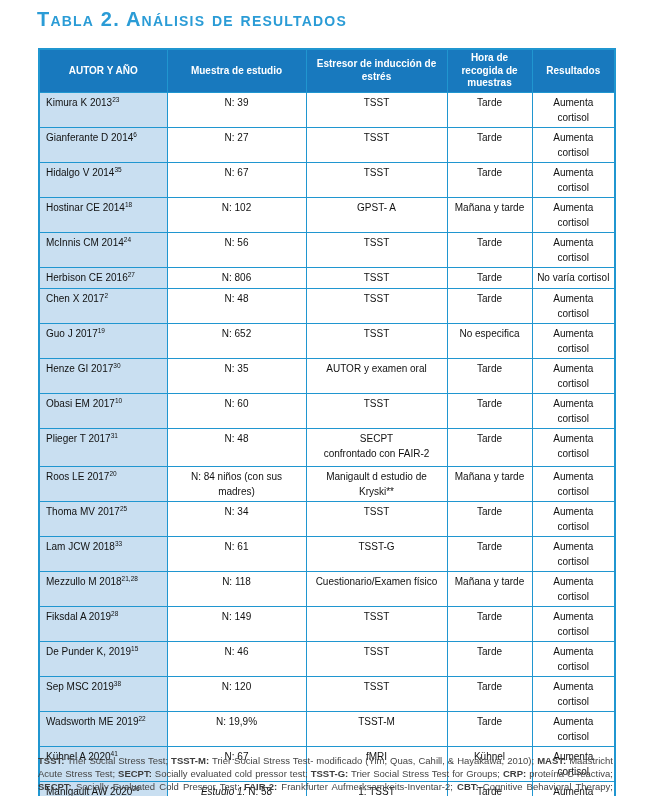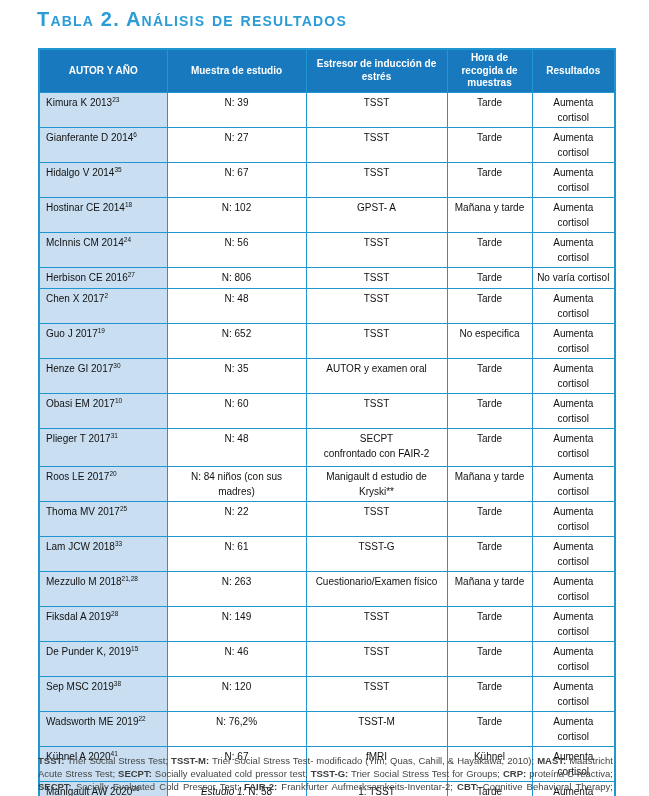--- a/index.html
+++ b/index.html
@@ -144,35 +144,35 @@
       </tr>
       <tr class="row-12">
         <td class="author">Roos LE 2017<sup>20</sup></td>
         <td>N: 84 niños (con sus madres)</td>
         <td>Manigault d estudio de Kryski**</td>
         <td>Mañana y tarde</td>
         <td>Aumenta cortisol</td>
       </tr>
       <tr class="row-13">
         <td class="author">Thoma MV 2017<sup>25</sup></td>
-        <td>N: 22</td>
+        <td>N: 34</td>
         <td>TSST</td>
         <td>Tarde</td>
         <td>Aumenta cortisol</td>
       </tr>
       <tr class="row-14">
         <td class="author">Lam JCW 2018<sup>33</sup></td>
         <td>N: 61</td>
         <td>TSST-G</td>
         <td>Tarde</td>
         <td>Aumenta cortisol</td>
       </tr>
       <tr class="row-15">
         <td class="author">Mezzullo M 2018<sup>21,28</sup></td>
-        <td>N: 263</td>
+        <td>N: 118</td>
         <td>Cuestionario/Examen físico</td>
         <td>Mañana y tarde</td>
         <td>Aumenta cortisol</td>
       </tr>
       <tr class="row-16">
         <td class="author">Fiksdal A 2019<sup>28</sup></td>
         <td>N: 149</td>
         <td>TSST</td>
         <td>Tarde</td>
         <td>Aumenta cortisol</td>
@@ -186,21 +186,21 @@
       </tr>
       <tr class="row-18">
         <td class="author">Sep MSC 2019<sup>38</sup></td>
         <td>N: 120</td>
         <td>TSST</td>
         <td>Tarde</td>
         <td>Aumenta cortisol</td>
       </tr>
       <tr class="row-19">
         <td class="author">Wadsworth ME 2019<sup>22</sup></td>
-        <td>N: 76,2%</td>
+        <td>N: 19,9%</td>
         <td>TSST-M</td>
         <td>Tarde</td>
         <td>Aumenta cortisol</td>
       </tr>
       <tr class="row-20">
         <td class="author">Kühnel A 2020<sup>41</sup></td>
         <td>N: 67</td>
         <td>fMRI</td>
         <td>Kühnel</td>
         <td>Aumenta cortisol</td>

